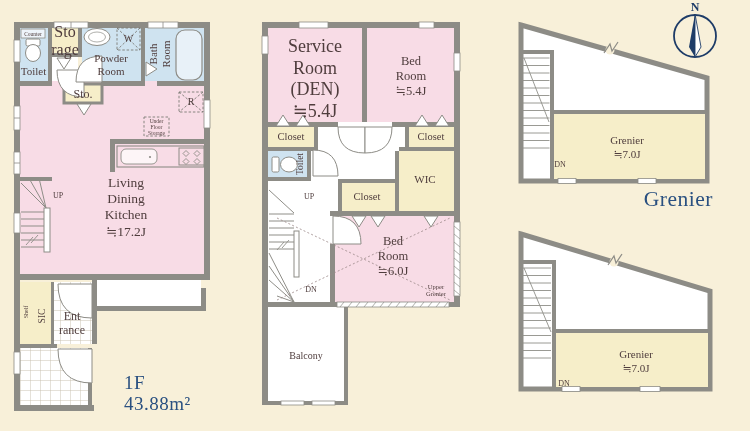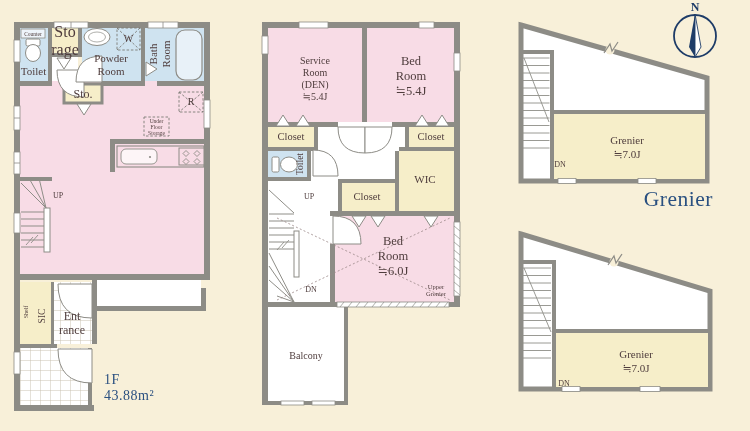--- a/index.html
+++ b/index.html
@@ -2,21 +2,21 @@
 <html><head>
 <meta charset="utf-8">
 <style>
   html,body{margin:0;padding:0;background:#e8e2d0;}
   .stage{position:relative;width:750px;height:431px;background:#f8f0d9;overflow:hidden;
          font-family:"Liberation Serif","DejaVu Serif",serif;}
   .stage svg{position:absolute;left:0;top:0;}
   .lbl{position:absolute;transform:translate(-50%,-50%);color:#4f3d3d;text-align:center;
        white-space:pre-line;line-height:1.2;pointer-events:none;}
   .rot{transform:translate(-50%,-50%) rotate(-90deg);}
-  .floorname{position:absolute;color:#2a5080;line-height:1.12;font-size:14px;letter-spacing:.5px;}
+  .floorname{position:absolute;color:#2a5080;line-height:1.12;font-size:19px;letter-spacing:.5px;margin-left:20px;}
   .gtitle{position:absolute;transform:translate(-100%,-50%);color:#2a5080;font-size:21.5px;
           white-space:nowrap;letter-spacing:.5px;}
   .nlbl{position:absolute;transform:translate(-50%,-50%);color:#1e3c68;font-size:12px;font-weight:bold;}
 </style>
 </head>
 <body>
 
 <div class="stage">
 
 <svg width="750" height="431" viewBox="0 0 750 431">
@@ -262,28 +262,32 @@
 <div class="lbl" style="left:111px;top:65px;font-size:11px;line-height:1.15">Powder
 Room</div>
 <div class="lbl rot" style="left:160px;top:54px;font-size:11px;line-height:1.15">Bath
 Room</div>
 <div class="lbl" style="left:128.5px;top:39px;font-size:10px">W</div>
 <div class="lbl" style="left:83px;top:93.5px;font-size:12px">Sto.</div>
 <div class="lbl" style="left:191px;top:102px;font-size:10px">R</div>
 <div class="lbl" style="left:156.5px;top:126.5px;font-size:5.5px;line-height:1.1">Under
 Floor
 Storage</div>
+<div class="lbl" style="left:126px;top:207px;font-size:13.5px">Living
+Dining
+Kitchen
+≒17.2J</div>
 <div class="lbl" style="left:58px;top:196px;font-size:8px">UP</div>
 <div class="lbl rot" style="left:26.5px;top:312px;font-size:6px">Shelf</div>
 <div class="lbl rot" style="left:42.5px;top:316px;font-size:9.5px">SIC</div>
 <div class="lbl" style="left:72px;top:324px;font-size:12px;line-height:1.15">Ent
 rance</div>
 <div class="floorname" style="left:104px;top:372px"><span>1F</span><br><span>43.88m²</span></div>
 
-<div class="lbl" style="left:315px;top:79px;font-size:10px">Service
+<div class="lbl" style="left:315px;top:79px;font-size:18px">Service
 Room
 (DEN)
 ≒5.4J</div>
 <div class="lbl" style="left:411px;top:76px;font-size:12.5px">Bed
 Room
 ≒5.4J</div>
 <div class="lbl" style="left:291px;top:137px;font-size:10.5px">Closet</div>
 <div class="lbl" style="left:431px;top:137px;font-size:10.5px">Closet</div>
 <div class="lbl rot" style="left:301px;top:164px;font-size:9.5px">Toilet</div>
 <div class="lbl" style="left:425px;top:180px;font-size:11px">WIC</div>

